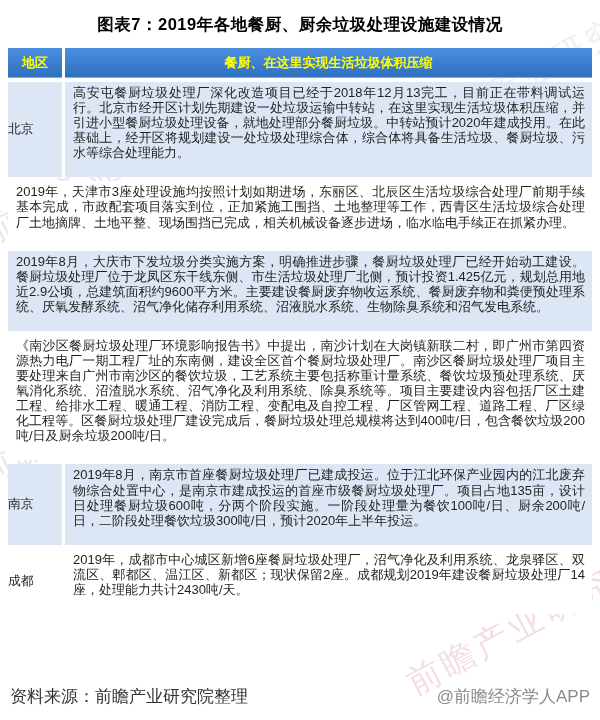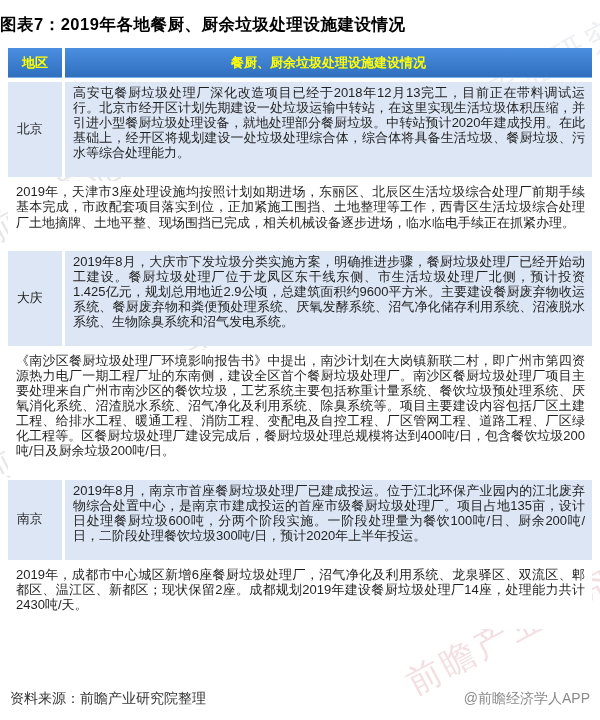--- a/index.html
+++ b/index.html
@@ -11,21 +11,21 @@
   .page {
     position: relative;
     width: 600px;
     height: 720px;
     background: #ffffff;
     overflow: hidden;
   }
   .title {
     margin: 0;
     padding: 14px 0 12px 0;
-    text-align: left;
+    text-align: center;
     font-size: 16.5px;
     font-weight: bold;
     color: #000000;
     letter-spacing: 0.5px;
   }
   .table {
     position: relative;
     z-index: 2;
     margin: 0 8px;
   }
@@ -53,42 +53,41 @@
     font-size: 13px;
     text-align: center;
     padding: 6px 2px 5px 2px;
     border-bottom: 1px solid #7FB0E8;
   }
   .trow:nth-child(odd) .td { background: var(--row_alt_bg, #DCE6F5); }
   .trow:nth-child(even) .td { background: #ffffff; }
   .td.region {
     display: flex;
     align-items: center;
-    padding-left: 9px;
     font-size: 12.8px;
     color: var(--body_text, #1f1f1f);
     text-align: center;
   }
   .td.info {
     padding: 3px 7px 17px 8px;
     font-size: 13px;
     line-height: 1.16;
     color: var(--body_text, #1f1f1f);
     text-align: justify;
   }
   .footer {
     position: absolute;
     left: 10px;
     right: 10px;
     bottom: 12px;
     z-index: 2;
     display: flex;
     justify-content: space-between;
     align-items: center;
-    font-size: 14px;
+    font-size: 17px;
   }
   .footer .source { color: var(--footer_text, #333333); }
   .footer .credit { color: var(--credit_text, #8a8a8a); }
   .wm {
     position: absolute;
     z-index: 1;
     font-size: 34px;
     letter-spacing: 4px;
     white-space: nowrap;
     pointer-events: none;
@@ -109,43 +108,43 @@
   <span class="wm wm1">前瞻产业研究院</span>
   <span class="wm wm2">前瞻产业研究院</span>
   <span class="wm wm3">前瞻产业研究院</span>
   <span class="wm wm4">前瞻产业研究院</span>
 
   <h1 class="title">图表7：2019年各地餐厨、厨余垃圾处理设施建设情况</h1>
 
   <div class="table">
     <div class="thead">
       <div class="th region">地区</div>
-      <div class="th info">餐厨、厨余垃圾处理设施建设情况</div>
+      <div class="th info">餐厨、在这里实现生活垃圾体积压缩</div>
     </div>
 
     <div class="tbody">
       <div class="trow">
         <div class="td region">北京</div>
         <div class="td info">高安屯餐厨垃圾处理厂深化改造项目已经于2018年12月13完工，目前正在带料调试运行。北京市经开区计划先期建设一处垃圾运输中转站，在这里实现生活垃圾体积压缩，并引进小型餐厨垃圾处理设备，就地处理部分餐厨垃圾。中转站预计2020年建成投用。在此基础上，经开区将规划建设一处垃圾处理综合体，综合体将具备生活垃圾、餐厨垃圾、污水等综合处理能力。</div>
       </div>
       <div class="trow">
         <div class="td info">2019年，天津市3座处理设施均按照计划如期进场，东丽区、北辰区生活垃圾综合处理厂前期手续基本完成，市政配套项目落实到位，正加紧施工围挡、土地整理等工作，西青区生活垃圾综合处理厂土地摘牌、土地平整、现场围挡已完成，相关机械设备逐步进场，临水临电手续正在抓紧办理。</div>
       </div>
       <div class="trow">
-        <div class="td region">大庆</div>
         <div class="td info">2019年8月，大庆市下发垃圾分类实施方案，明确推进步骤，餐厨垃圾处理厂已经开始动工建设。餐厨垃圾处理厂位于龙凤区东干线东侧、市生活垃圾处理厂北侧，预计投资1.425亿元，规划总用地近2.9公顷，总建筑面积约9600平方米。主要建设餐厨废弃物收运系统、餐厨废弃物和粪便预处理系统、厌氧发酵系统、沼气净化储存利用系统、沼液脱水系统、生物除臭系统和沼气发电系统。</div>
       </div>
       <div class="trow">
         <div class="td info">《南沙区餐厨垃圾处理厂环境影响报告书》中提出，南沙计划在大岗镇新联二村，即广州市第四资源热力电厂一期工程厂址的东南侧，建设全区首个餐厨垃圾处理厂。南沙区餐厨垃圾处理厂项目主要处理来自广州市南沙区的餐饮垃圾，工艺系统主要包括称重计量系统、餐饮垃圾预处理系统、厌氧消化系统、沼渣脱水系统、沼气净化及利用系统、除臭系统等。项目主要建设内容包括厂区土建工程、给排水工程、暖通工程、消防工程、变配电及自控工程、厂区管网工程、道路工程、厂区绿化工程等。区餐厨垃圾处理厂建设完成后，餐厨垃圾处理总规模将达到400吨/日，包含餐饮垃圾200吨/日及厨余垃圾200吨/日。</div>
       </div>
       <div class="trow">
         <div class="td region">南京</div>
         <div class="td info">2019年8月，南京市首座餐厨垃圾处理厂已建成投运。位于江北环保产业园内的江北废弃物综合处置中心，是南京市建成投运的首座市级餐厨垃圾处理厂。项目占地135亩，设计日处理餐厨垃圾600吨，分两个阶段实施。一阶段处理量为餐饮100吨/日、厨余200吨/日，二阶段处理餐饮垃圾300吨/日，预计2020年上半年投运。</div>
       </div>
       <div class="trow">
+        <div class="td region">成都</div>
         <div class="td info">2019年，成都市中心城区新增6座餐厨垃圾处理厂，沼气净化及利用系统、龙泉驿区、双流区、郫都区、温江区、新都区；现状保留2座。成都规划2019年建设餐厨垃圾处理厂14座，处理能力共计2430吨/天。</div>
       </div>
     </div>
   </div>
 
   <div class="footer">
     <span class="source">资料来源：前瞻产业研究院整理</span>
     <span class="credit">@前瞻经济学人APP</span>
   </div>
 

